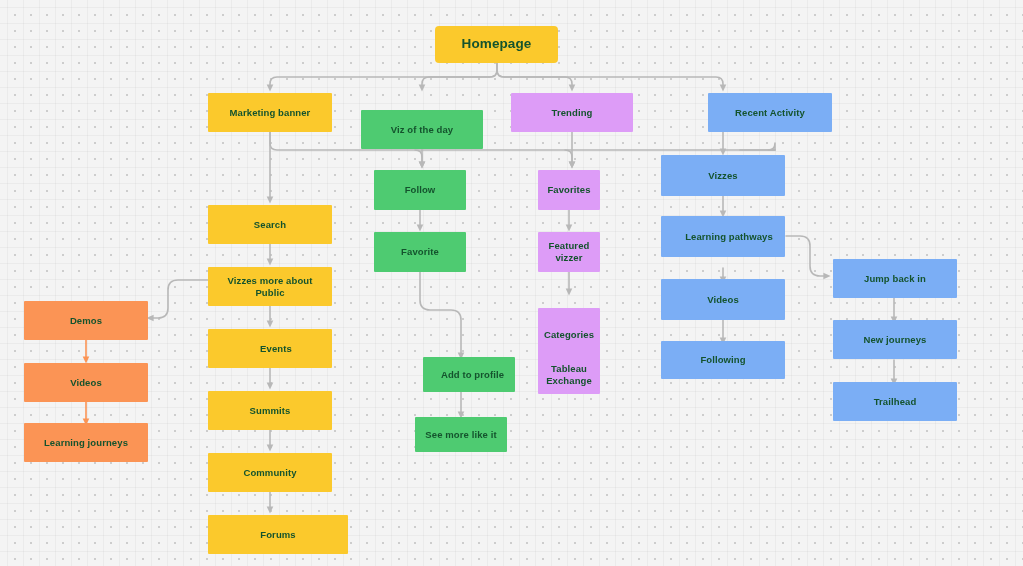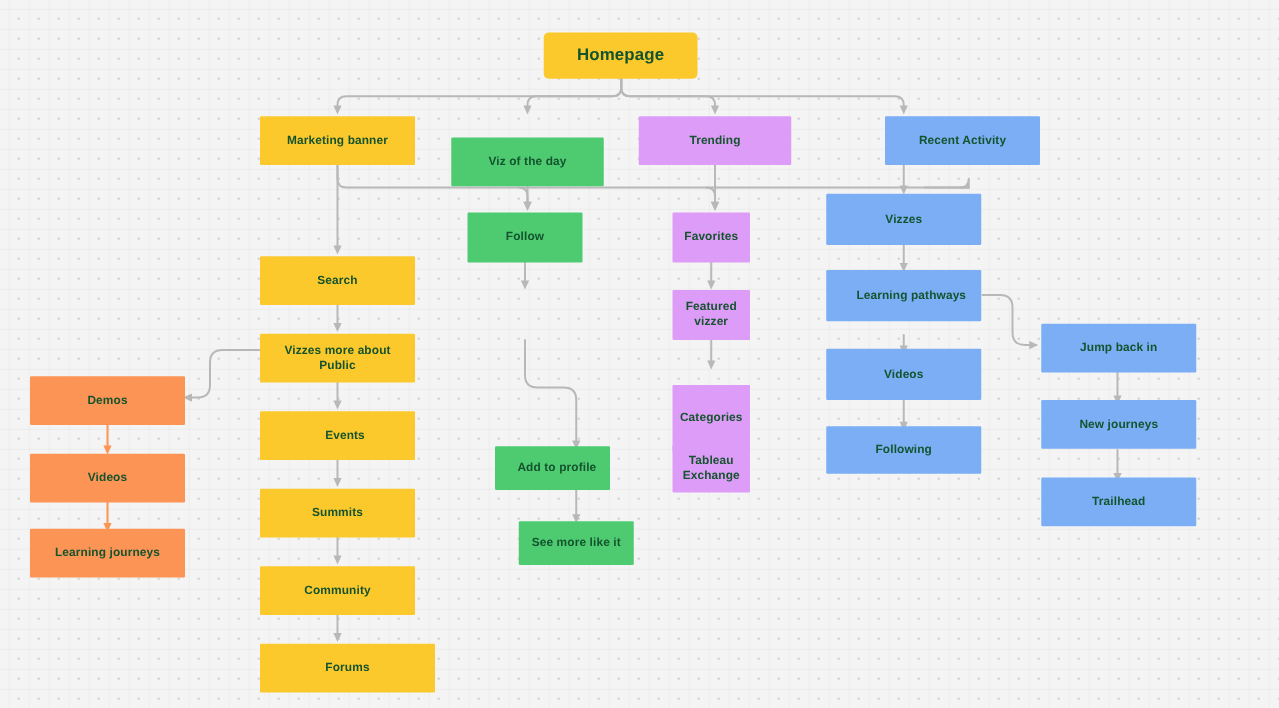--- a/index.html
+++ b/index.html
@@ -176,21 +176,24 @@
   <div class="node c-orange" style="left:24px; top:363px; width:124px; height:39px;">
     <span class="label">Videos</span>
   </div>
   <div class="node c-orange" style="left:24px; top:423px; width:124px; height:39px;">
     <span class="label">Learning journeys</span>
   </div>
 
   <div class="node c-green" style="left:374px; top:170px; width:92px; height:40px;">
     <span class="label">Follow</span>
   </div>
-  <div class="node c-green" style="left:396px; top:357px; width:92px; height:35px;padding-left:11px;">
+  <div class="node c-green" style="left:374px; top:232px; width:92px; height:40px;">
+    <span class="label">Favorite</span>
+  </div>
+  <div class="node c-green" style="left:423px; top:357px; width:92px; height:35px;padding-left:11px;">
     <span class="label">Add to profile</span>
   </div>
   <div class="node c-green" style="left:415px; top:417px; width:92px; height:35px;">
     <span class="label">See more like it</span>
   </div>
 
   <div class="node c-purple" style="left:538px; top:170px; width:62px; height:40px;">
     <span class="label">Favorites</span>
   </div>
   <div class="node c-purple" style="left:538px; top:232px; width:62px; height:40px;">

